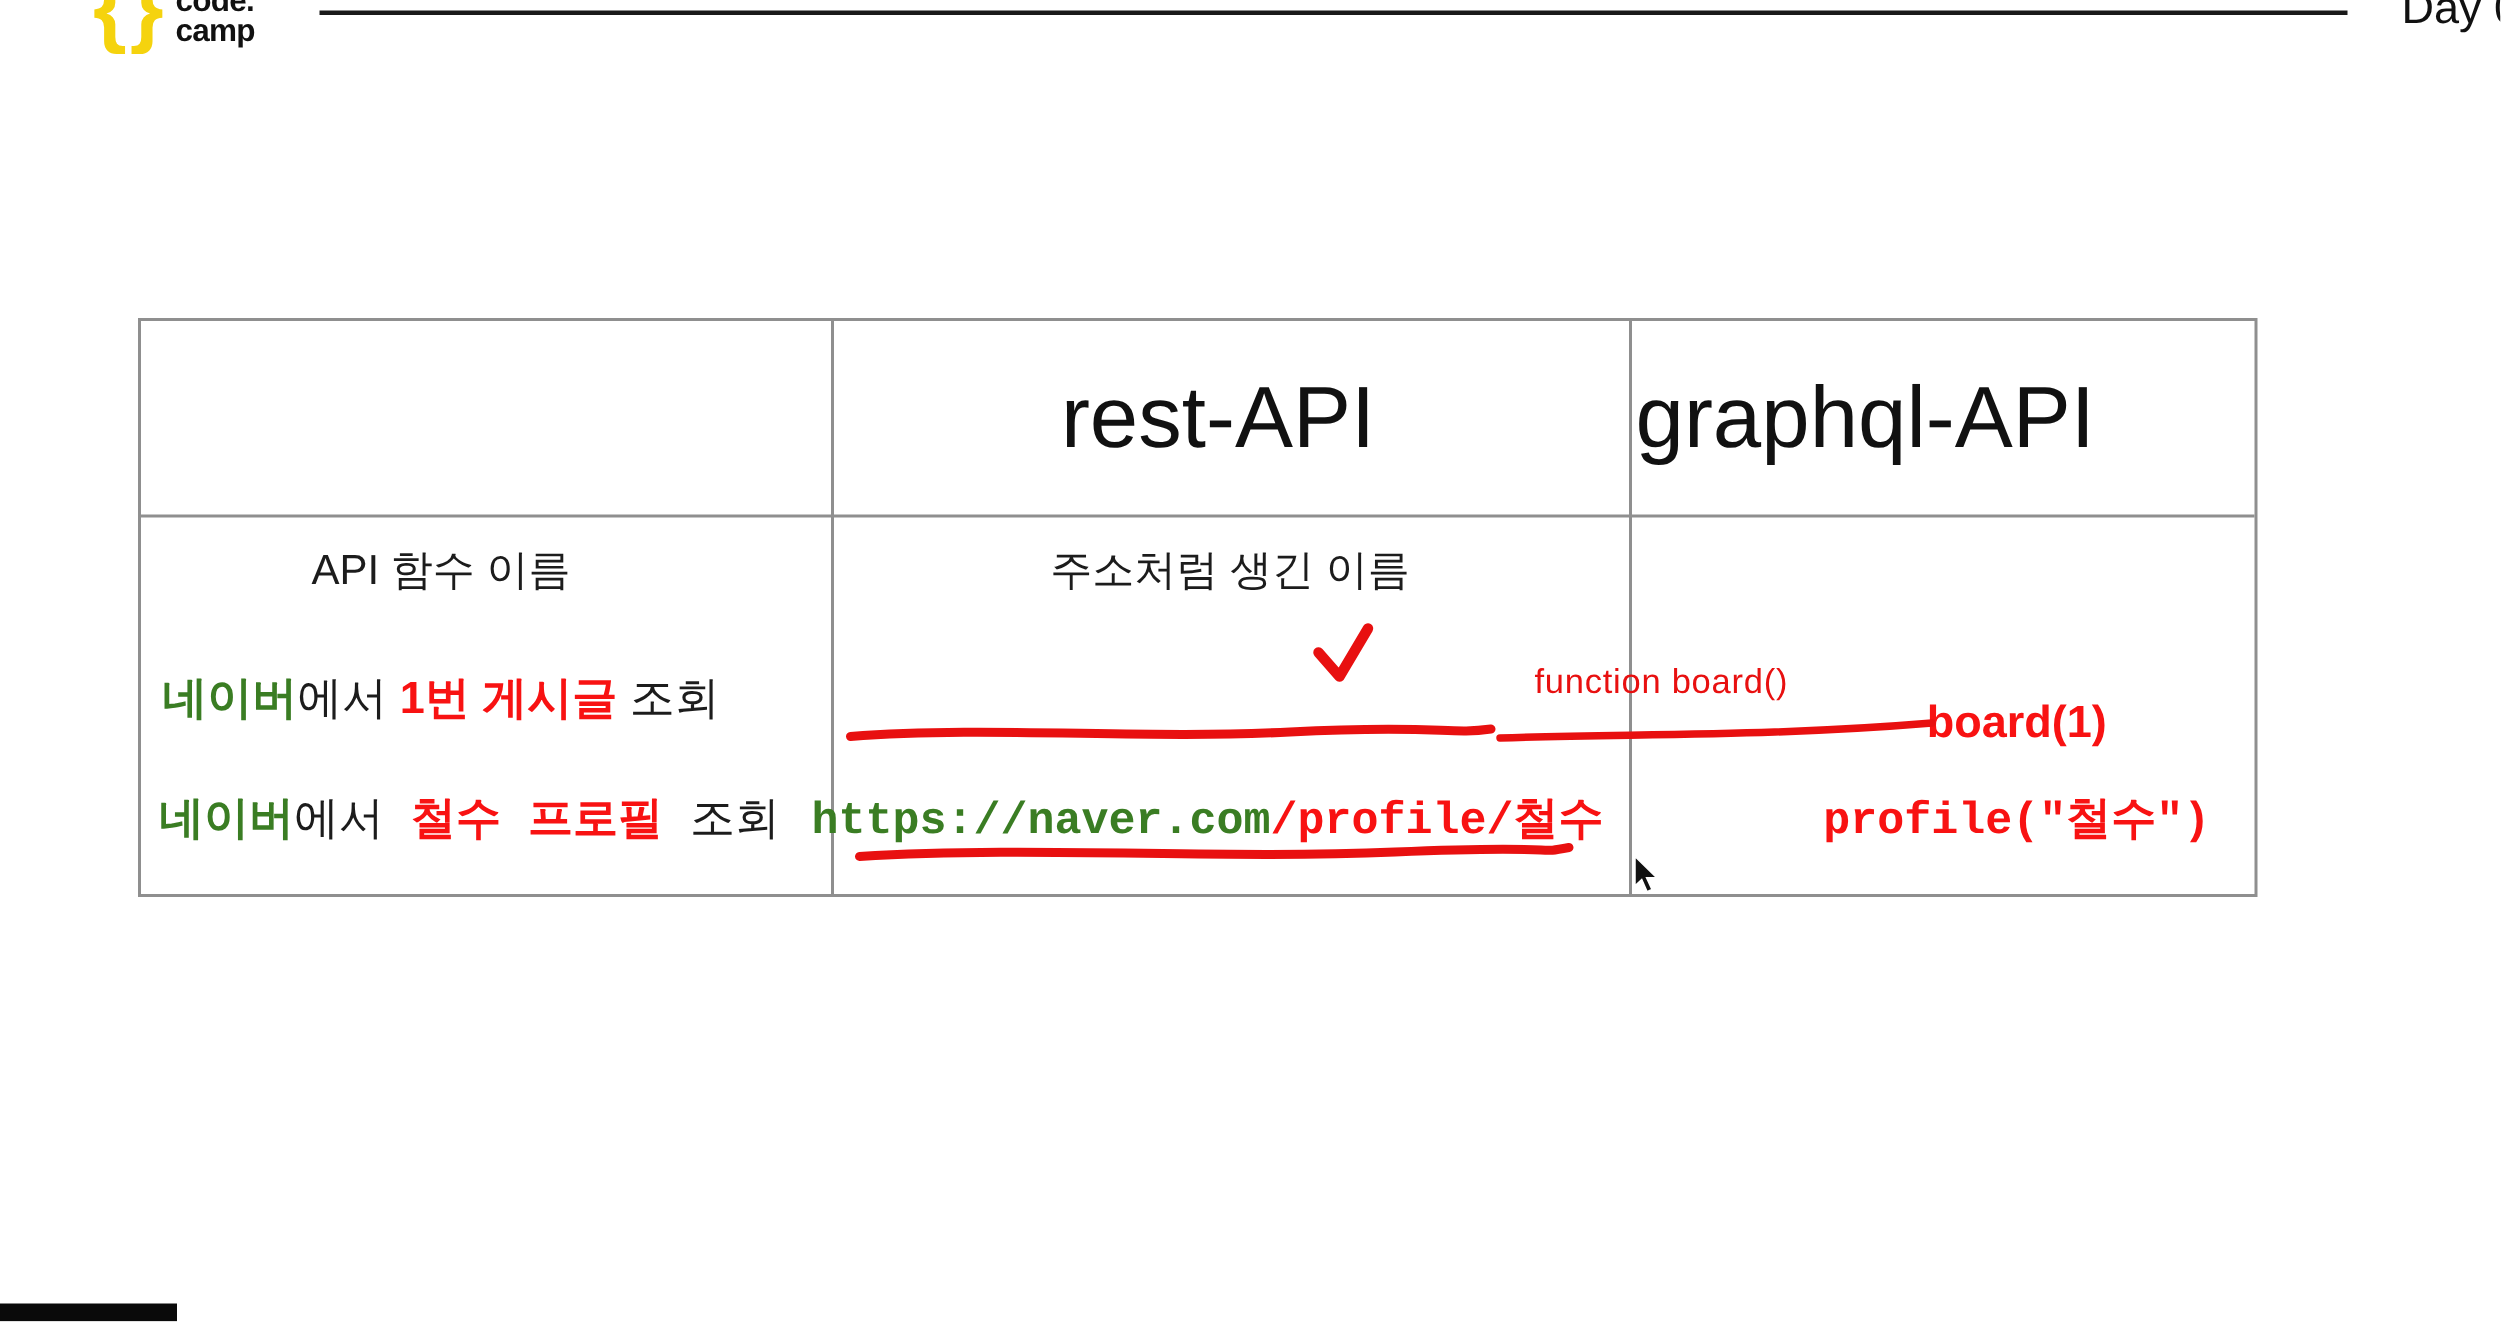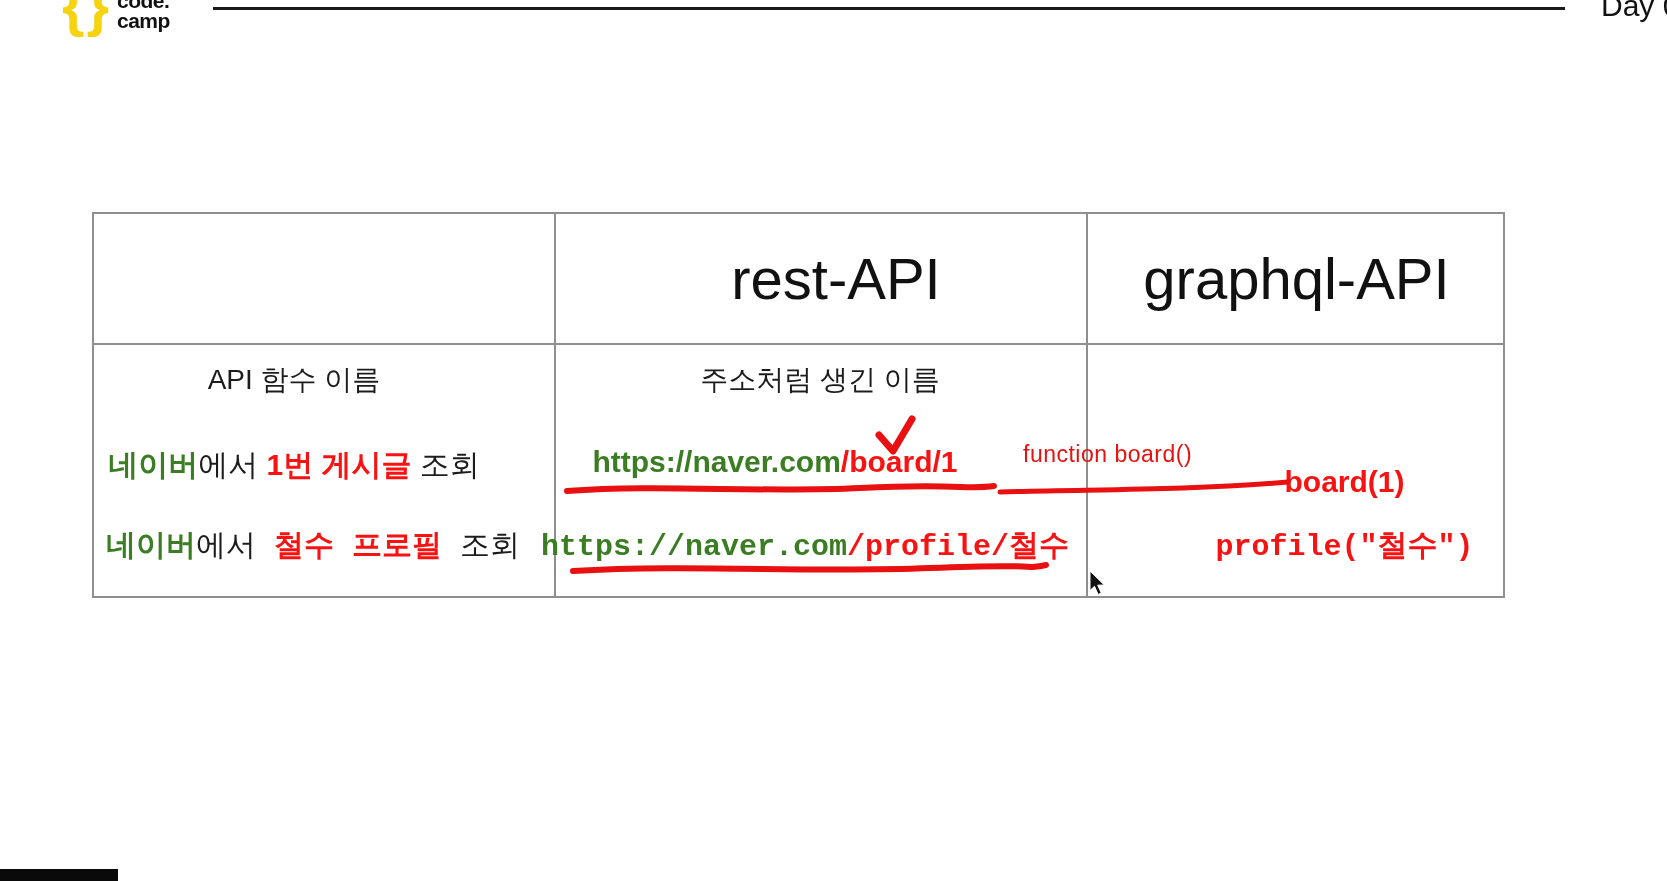--- a/index.html
+++ b/index.html
@@ -27,21 +27,21 @@
     position:absolute;left:92px;top:212px;width:1413px;height:386px;
     border:2px solid var(--table_border);box-sizing:border-box;background:#fff;
   }
   .vline{position:absolute;top:0;bottom:0;width:2px;background:var(--table_border);}
   .vline.v1{left:460px;} .vline.v2{left:992px;}
   .hline{position:absolute;left:0;right:0;top:129px;height:2px;background:var(--table_border);}
   .th{
     position:absolute;top:33px;font-size:58px;color:#111;text-align:center;
     line-height:1.1;white-space:nowrap;
   }
-  .th.c2{left:476px;width:532px;} .th.c3{left:992px;width:421px;}
+  .th.c2{left:452px;width:532px;} .th.c3{left:939px;width:421px;}
   .bl{position:absolute;text-align:center;white-space:nowrap;color:var(--ink);}
   .bl.c1{left:12px;width:376px;} .bl.c2{left:460px;width:532px;} .bl.c3{left:992px;width:421px;}
   .row1{top:147px;font-size:28px;}
   .row2{top:231px;font-size:30px;}
   .row3{top:311px;font-size:30px;font-family:Liberation Mono, monospace;}
   .bl.c2.row2{transform:translateX(-45px);}
   .bl.c2.row3{transform:translateX(-15px);}
   .bl.c3.row2{transform:translateX(48px);margin-top:20px;}
   .bl.c3.row3{transform:translateX(48px);}
   .seg.green{color:var(--green);font-weight:700;}
@@ -73,21 +73,20 @@
     <div class="vline v2"></div>
     <div class="hline"></div>
 
     <div class="th c2">rest-API</div>
     <div class="th c3">graphql-API</div>
 
     <div class="bl c1 row1">API 함수 이름</div>
     <div class="bl c2 row1">주소처럼 생긴 이름</div>
 
     <div class="bl c1 row2"><span class="seg green">네이버</span><span class="seg plain">에서 </span><span class="seg red">1번 게시글</span><span class="seg plain"> 조회</span></div>
-    <div class="bl c2 row2"><span class="seg green">https://naver.com</span><span class="seg red">/board/1</span></div>
     <div class="bl c3 row2"><span class="seg red">board(1)</span></div>
 
     <div class="bl c1 row3"><span class="seg green">네이버</span><span class="seg plain">에서 </span><span class="seg red">철수 프로필</span><span class="seg plain"> 조회</span></div>
     <div class="bl c2 row3"><span class="seg green">https://naver.com</span><span class="seg red">/profile/철수</span></div>
     <div class="bl c3 row3"><span class="seg red">profile("철수")</span></div>
   </div>
 
   <div class="func-note">function board()</div>
 
   <svg class="annot-svg" width="1667" height="881" viewBox="0 0 1667 881">

